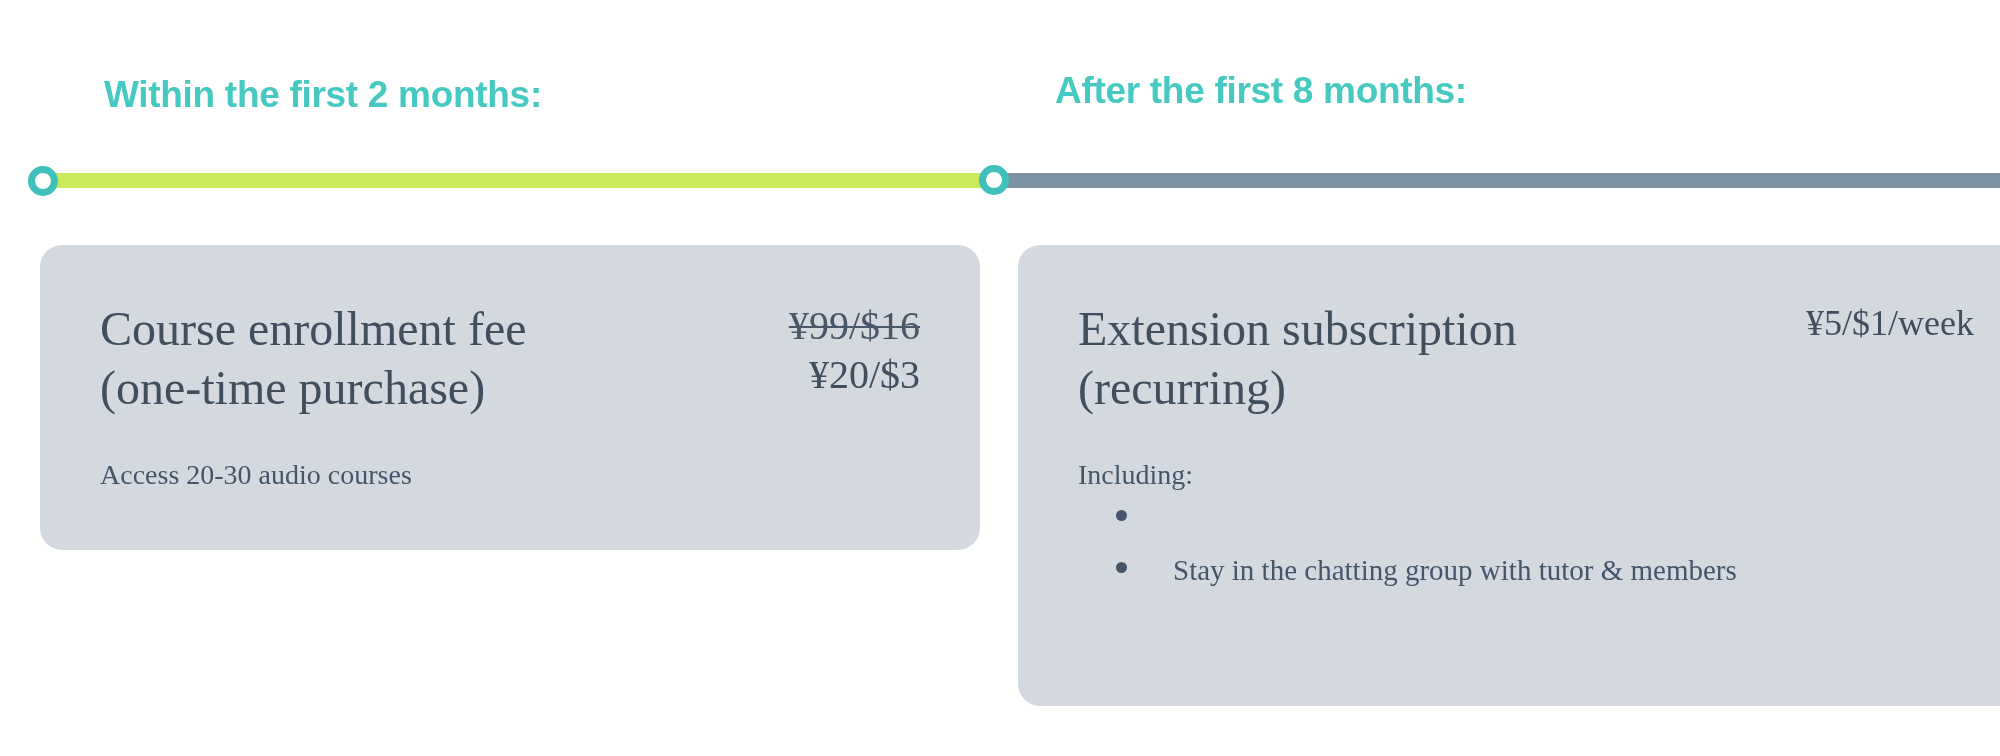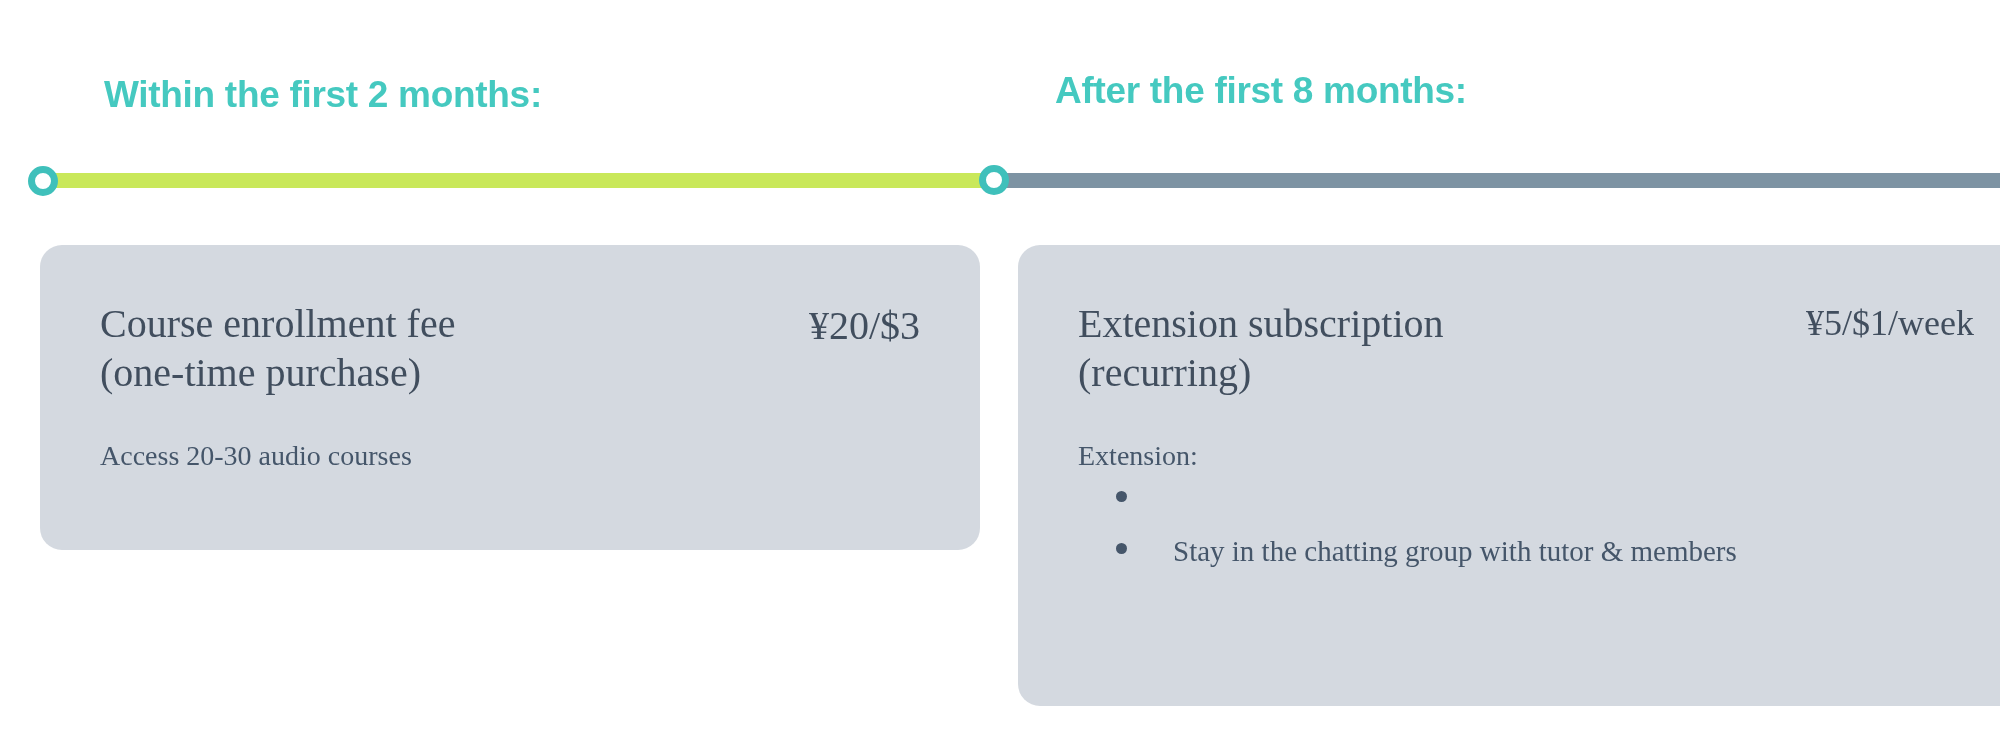--- a/index.html
+++ b/index.html
@@ -85,21 +85,21 @@
     height: 461px;
     padding: 55px 60px 40px 60px;
   }
 
   .card-head {
     display: flex;
     align-items: flex-start;
     justify-content: space-between;
   }
   .card-title {
-    font-size: 40px;
+    font-size: 48px;
     line-height: 1.22;
     color: #414e5e;
     white-space: pre-line;
     flex: 0 1 auto;
   }
   .price-block {
     text-align: right;
     flex: 0 0 auto;
     padding-top: 2px;
   }
@@ -166,35 +166,36 @@
   <div class="bar" id="bar-phase2"></div>
   <div class="marker" id="marker-start"></div>
   <div class="marker" id="marker-mid"></div>
 </div>
 
 <div class="card" id="card-left">
   <div class="card-head">
     <div class="card-title">Course enrollment fee
 (one-time purchase)</div>
     <div class="price-block">
+      <span class="price-old">¥99/$16</span>
       <span class="price-new">¥20/$3</span>
     </div>
   </div>
   <div class="card-note">Access 20-30 audio courses</div>
 </div>
 
 <div class="card" id="card-right">
   <div class="card-head">
     <div class="card-title">Extension subscription
 (recurring)</div>
     <div class="price-block">
       <span class="price-single">¥5/$1/week</span>
     </div>
   </div>
-  <div class="card-note">Extension:</div>
+  <div class="card-note">Including:</div>
   <ul class="bullet-list" id="right-bullets">
       <li>
         <span class="bullet-dot"></span>
       </li>
       <li>
         <span class="bullet-dot"></span>
         <span>Stay in the chatting group with tutor &amp; members</span>
       </li>
     </ul>
 </div>

